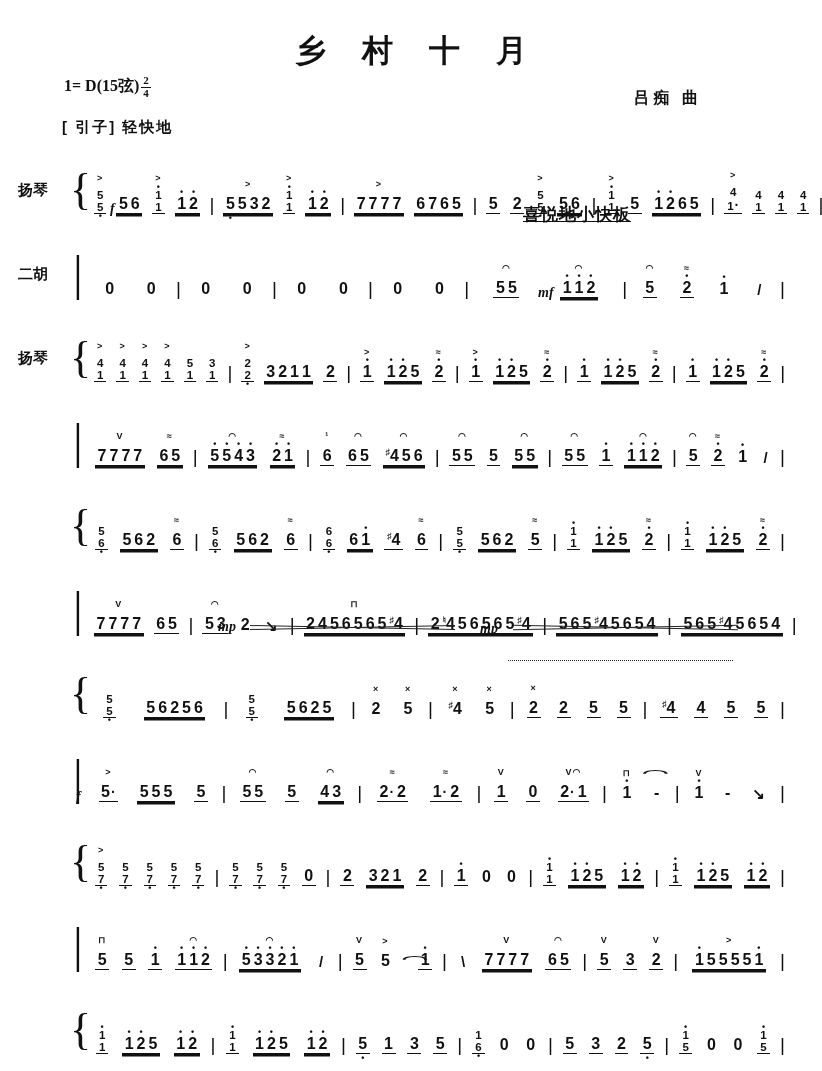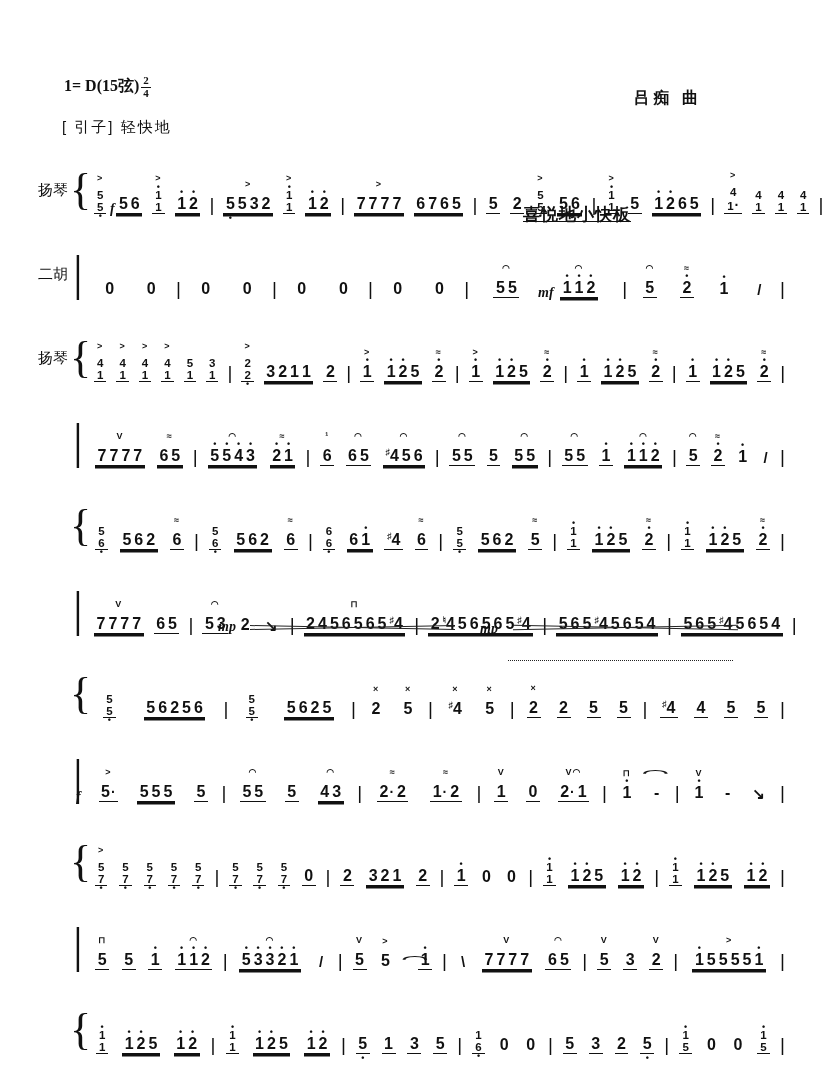--- a/index.html
+++ b/index.html
@@ -9,25 +9,25 @@
   #hdr{position:relative;height:148px;}
   #title{position:absolute;top:30px;left:0;right:0;text-align:center;
          font-size:31px;font-weight:bold;letter-spacing:36px;text-indent:36px;
          font-family:"Liberation Serif",serif;}
   #keysig{position:absolute;top:68px;left:64px;font-size:16px;font-weight:bold;
           font-family:"Liberation Serif",serif;margin-top:7px;}
   .frac{display:inline-block;vertical-align:middle;margin-left:2px;}
   .frac b{display:block;font-size:11px;line-height:1.05;text-align:center;font-weight:bold;}
   .frac b:first-child{border-bottom:1.5px solid #111;padding:0 2px;}
   #composer{position:absolute;top:88px;right:120px;font-size:16px;font-weight:bold;letter-spacing:4px;}
-  #section{position:absolute;top:118px;left:62px;font-size:15px;font-weight:normal;letter-spacing:2px;}
+  #section{position:absolute;top:118px;left:62px;font-size:15px;font-weight:bold;letter-spacing:2px;}
   
   #score{position:absolute;top:148px;left:18px;right:36px;}
   .row{position:relative;height:84px;display:flex;align-items:center;}
-  .lab{width:50px;flex:0 0 50px;text-align:right;font-size:15px;font-weight:normal;padding-right:2px;}
+  .lab{width:50px;flex:0 0 50px;font-size:15px;font-weight:bold;padding-right:2px;}
   .brace{width:16px;flex:0 0 16px;text-align:center;}
   .bcurl{font-size:44px;font-weight:400;font-family:"Liberation Serif",serif;line-height:0;}
   .bline{font-size:30px;font-weight:400;line-height:0;transform:scaleY(1.6);}
   .measures{flex:1;display:flex;align-items:flex-end;min-height:48px;}
   .meas{display:flex;align-items:flex-end;justify-content:space-around;padding:0 3px;}
   .bar{font-size:19px;line-height:1;padding:0 1px;margin-bottom:0px;font-weight:400;}
   
   .grp{position:relative;display:inline-flex;align-items:flex-end;margin:0 5px;padding:0 1px;
        font-weight:bold;font-size:16px;line-height:1.1;}
   .u1{border-bottom:1.6px solid #111;}
@@ -51,20 +51,21 @@
   .hp{position:absolute;height:8px;}
   .hp .l1,.hp .l2{position:absolute;left:0;right:0;top:3px;border-top:1.2px solid #222;}
   .hp .l1{transform:rotate(1.1deg);} .hp .l2{transform:rotate(-1.1deg);}
   .dampline{position:absolute;border-top:1.6px dotted #222;}
 </style>
 </head>
 <body>
 
 <div id="page">
   <div id="hdr">
+    <div id="title">乡村十月</div>
     <div id="keysig">
       <span>1= D(15弦)</span><span class="frac"><b>2</b><b>4</b></span>
     </div>
     <div id="composer">吕痴  曲</div>
     <div id="section">[ 引子]  轻快地</div>
   </div>
   <div id="score">
       <div class="row">
         <div class="lab">扬琴</div>
         <div class="brace bcurl">{</div>

